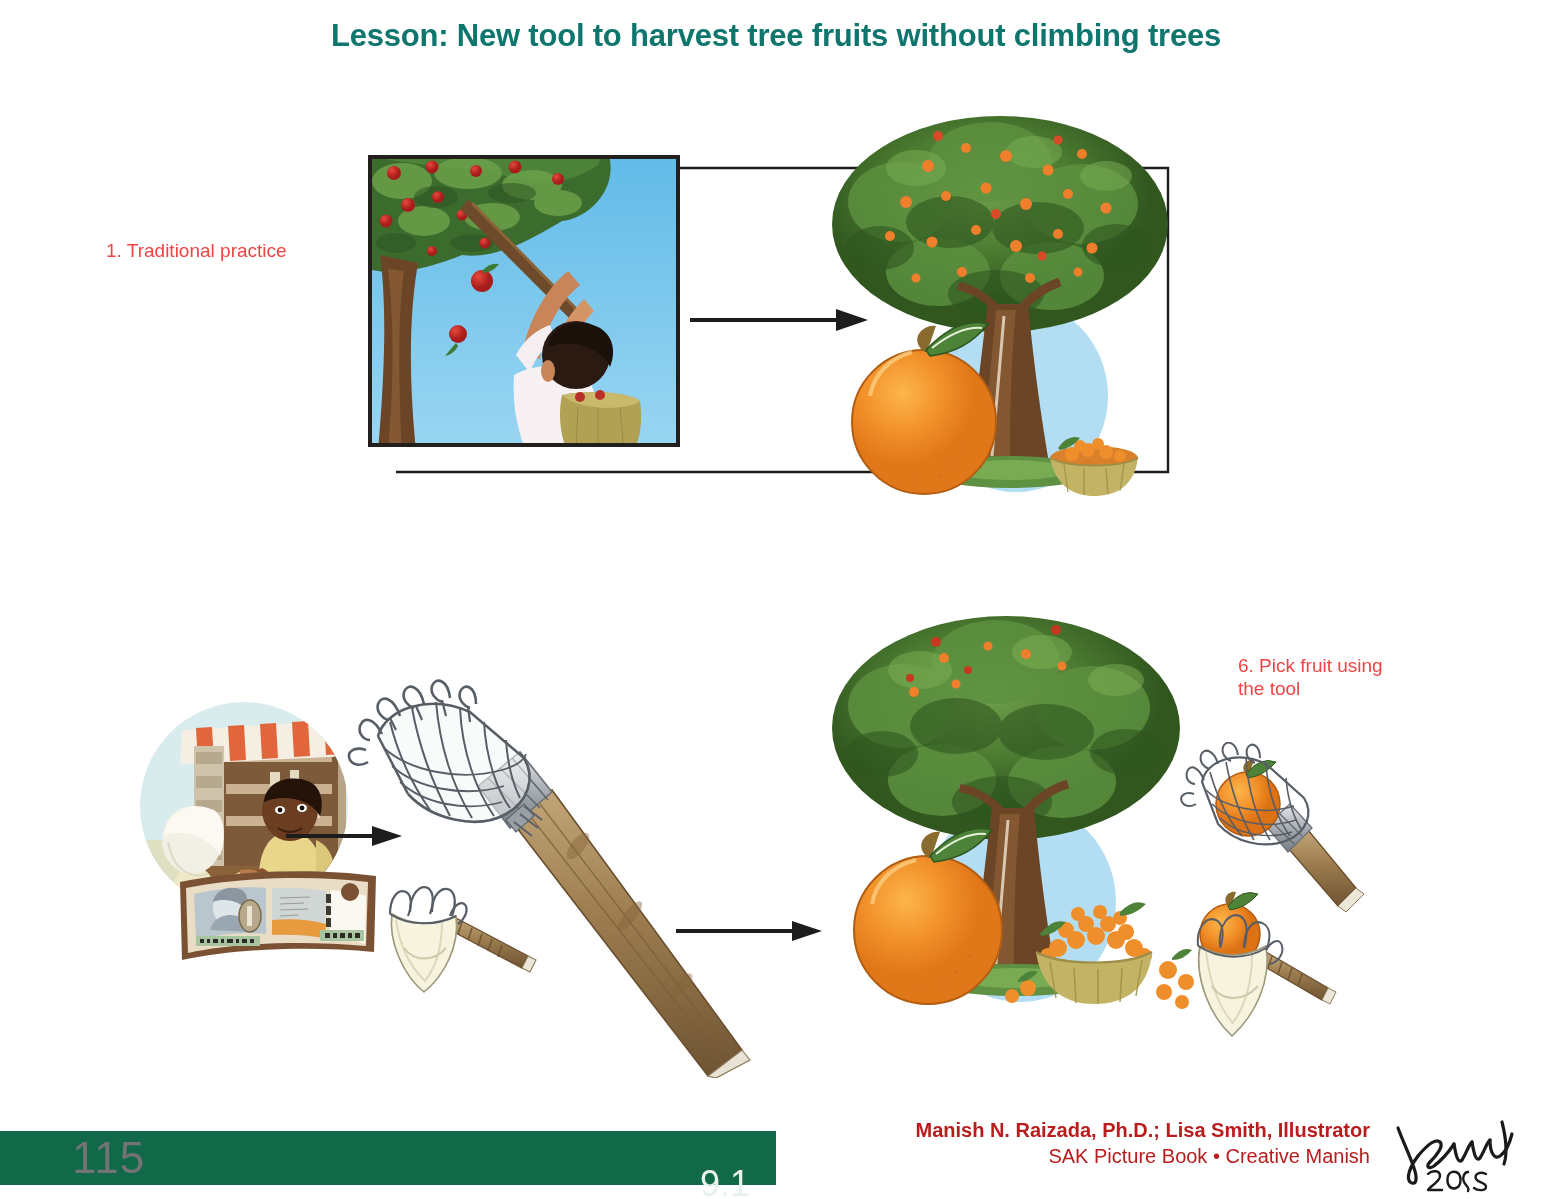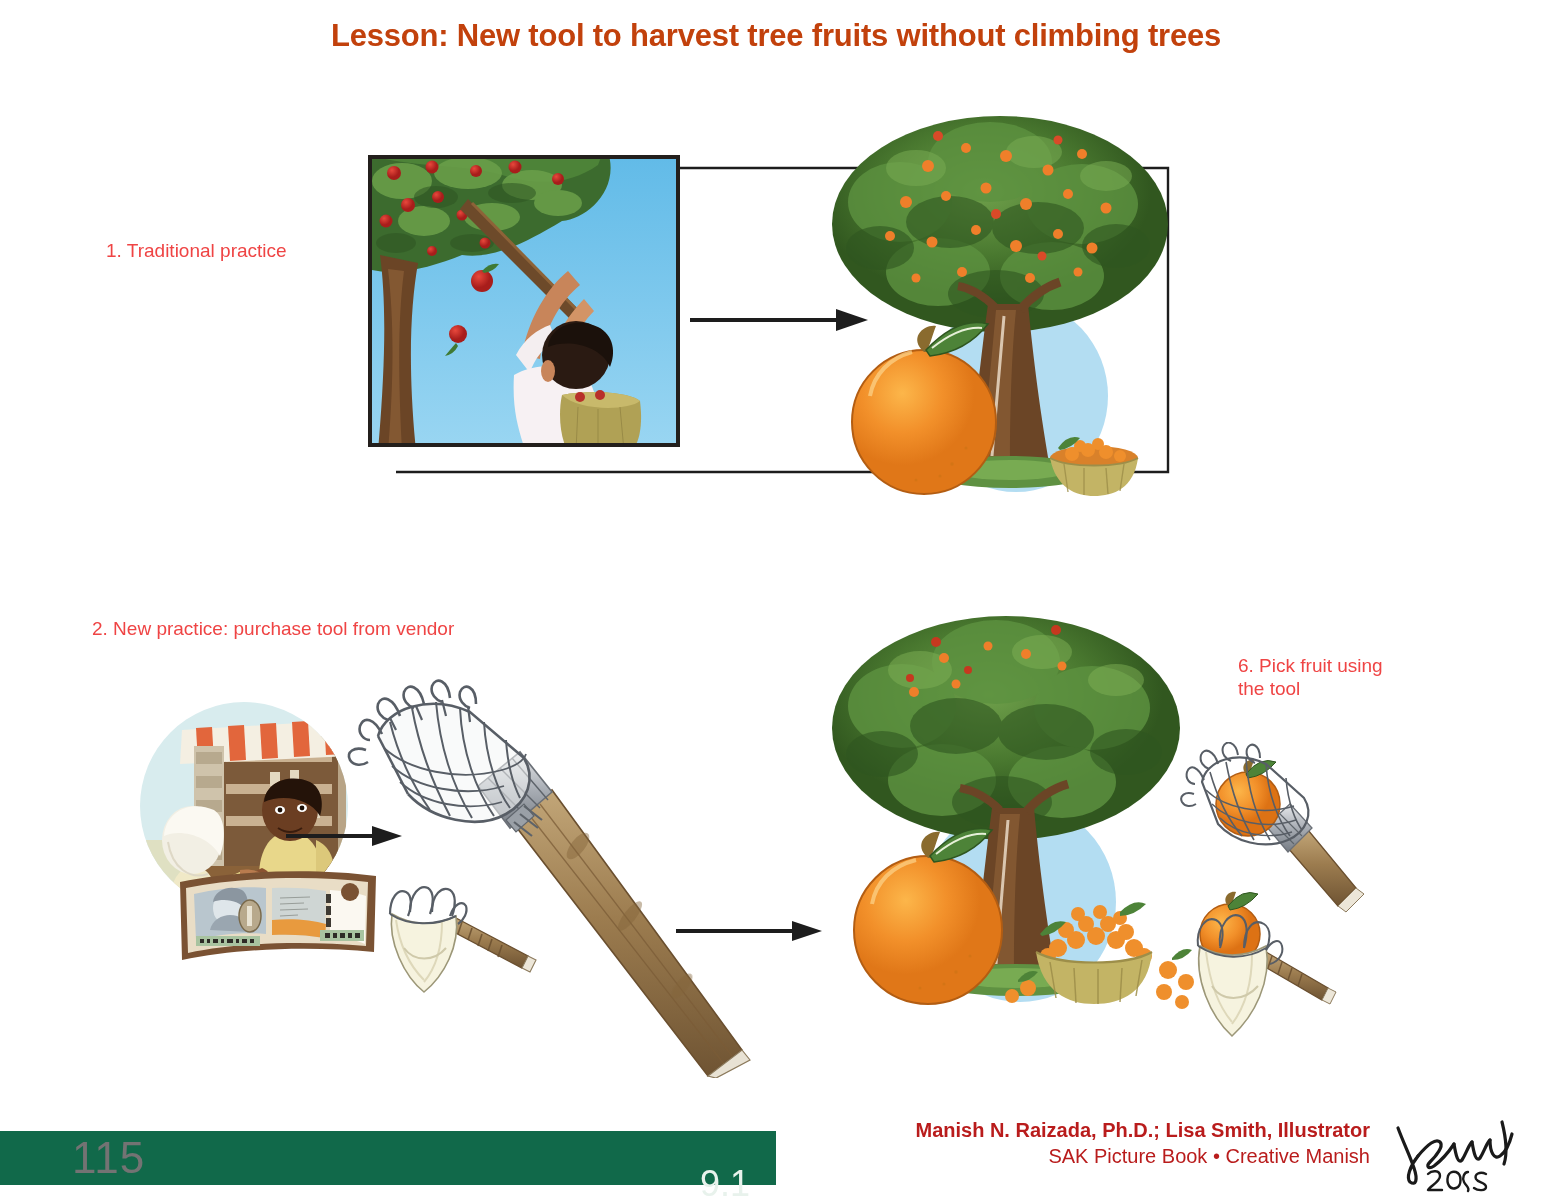--- a/index.html
+++ b/index.html
@@ -9,21 +9,21 @@
     background: #ffffff;
     font-family: "Liberation Sans", sans-serif;
     overflow: hidden;
   }
   #slide { position: relative; width: 1552px; height: 1199px; background: #fff; }
 
   
   .slide-title {
     position: absolute; top: 18px; left: 0; width: 1552px;
     text-align: center;
-    font-size: 31px; font-weight: bold; color: #c2410c;
+    font-size: 31px; font-weight: bold; color: #0f766e;
     letter-spacing: -0.2px;
   }
 
   
   .step-label {
     position: absolute;
     font-size: 19px; color: #ef4444; line-height: 1.22;
     white-space: pre-line;
   }
   #label-1 { top: 239px; left: 106px; }
@@ -764,21 +764,20 @@
           <path d="M40 44 C38 22 50 10 60 14 C68 18 68 32 64 46"></path>
           <path d="M64 46 C64 26 74 16 84 22 C92 27 90 40 86 48"></path>
           <path d="M86 48 C92 38 100 36 102 44 C104 52 98 60 90 62"></path>
           <path d="M18 44 C40 58 66 58 86 46" stroke-width="1.8"></path>
         </g>
       </g>
     </svg>
   </div>
 
   <div id="label-1" class="step-label">1. Traditional practice</div>
-  <div id="label-2" class="step-label">2. New practice: purchase tool from vendor</div>
   <div id="label-3" class="step-label">6. Pick fruit using
 the tool</div>
 
   <div id="footer-bar"></div>
   <div id="footer-page-number">115</div>
   <div id="footer-section-number">9.1</div>
 
   <div id="footer-credits">
     <div class="ln1">Manish N. Raizada, Ph.D.; Lisa Smith, Illustrator</div>
     <div class="ln2">SAK Picture Book • Creative Manish</div>

